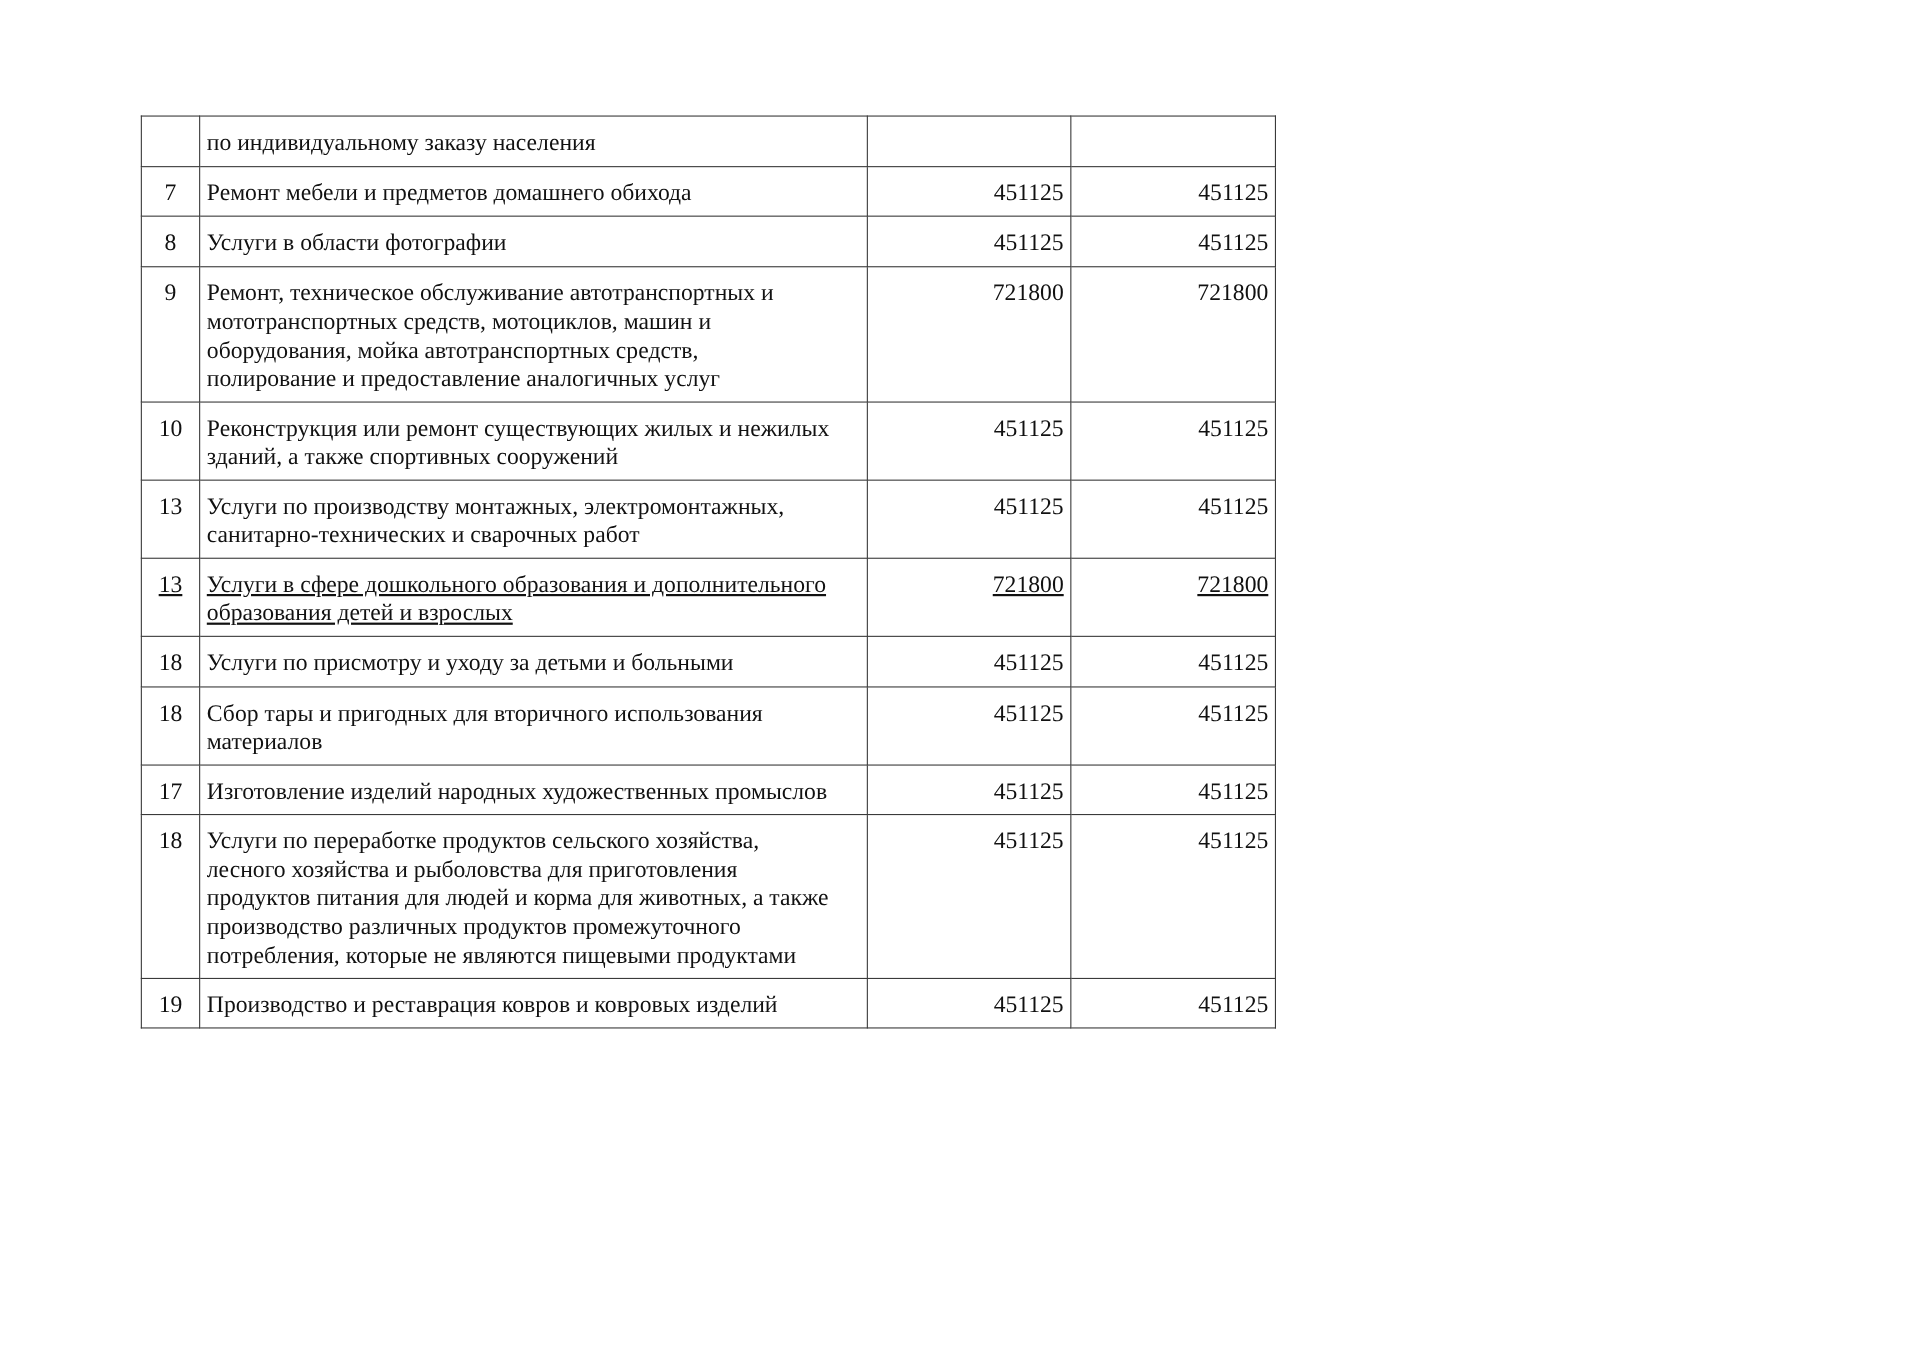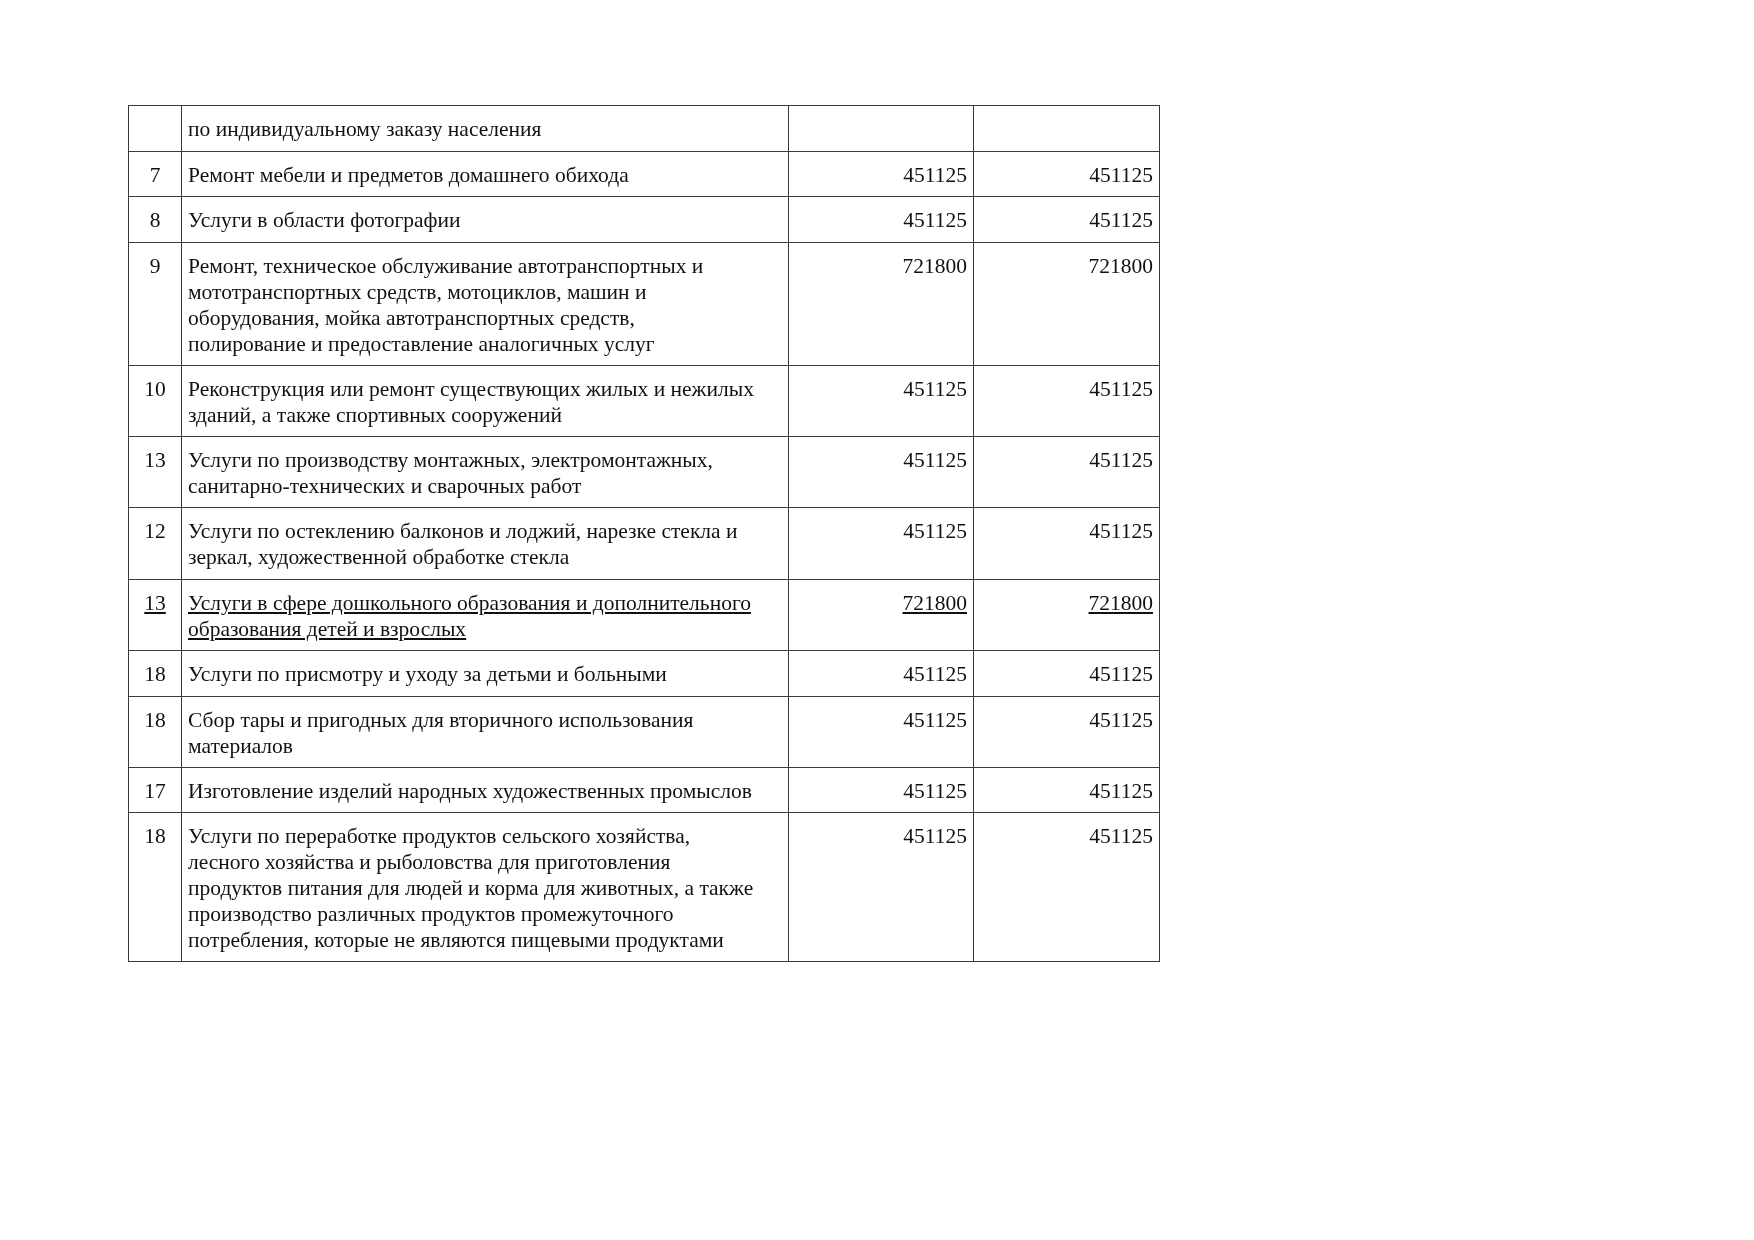--- a/index.html
+++ b/index.html
@@ -99,27 +99,20 @@
     <td class="val">451125</td>
     <td class="val">451125</td>
   </tr>
         <tr style="height: 71px;">
     <td class="num">13</td>
     <td class="name">Услуги по производству монтажных, электромонтажных,
 санитарно-технических и сварочных работ</td>
     <td class="val">451125</td>
     <td class="val">451125</td>
   </tr>
-        <tr style="height: 72px;">
-    <td class="num">12</td>
-    <td class="name">Услуги по остеклению балконов и лоджий, нарезке стекла и
-зеркал, художественной обработке стекла</td>
-    <td class="val">451125</td>
-    <td class="val">451125</td>
-  </tr>
         <tr style="height: 71px; text-decoration: underline;">
     <td class="num">13</td>
     <td class="name">Услуги в сфере дошкольного образования и дополнительного
 образования детей и взрослых</td>
     <td class="val">721800</td>
     <td class="val">721800</td>
   </tr>
         <tr style="height: 46px;">
     <td class="num">18</td>
     <td class="name">Услуги по присмотру и уходу за детьми и больными</td>
@@ -142,15 +135,21 @@
         <tr style="height: 149px; padding-left: 40px;">
     <td class="num">18</td>
     <td class="name">Услуги по переработке продуктов сельского хозяйства,
 лесного хозяйства и рыболовства для приготовления
 продуктов питания для людей и корма для животных, а также
 производство различных продуктов промежуточного
 потребления, которые не являются пищевыми продуктами</td>
     <td class="val">451125</td>
     <td class="val">451125</td>
   </tr>
+        <tr style="height: 45px;">
+    <td class="num">19</td>
+    <td class="name">Производство и реставрация ковров и ковровых изделий</td>
+    <td class="val">451125</td>
+    <td class="val">451125</td>
+  </tr>
       </tbody>
   </table>
 </div>
 
 </body></html>

